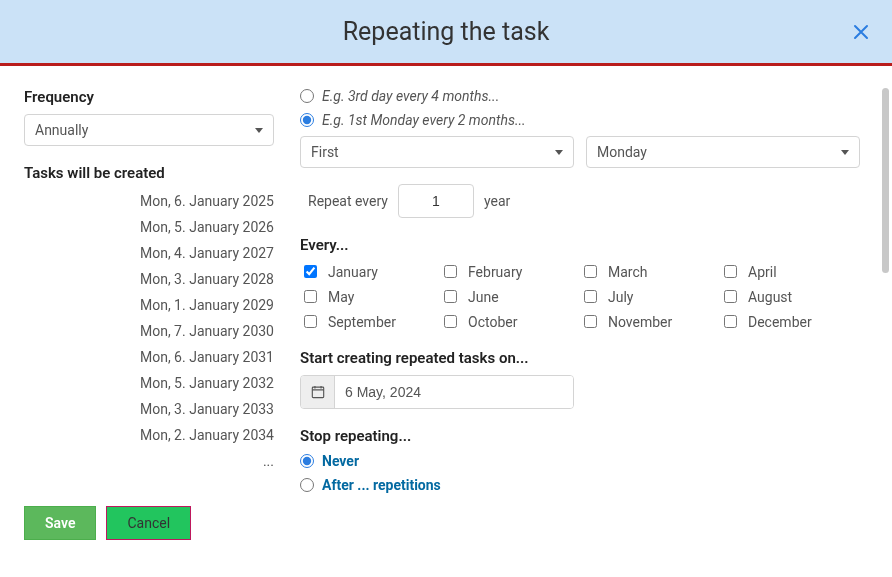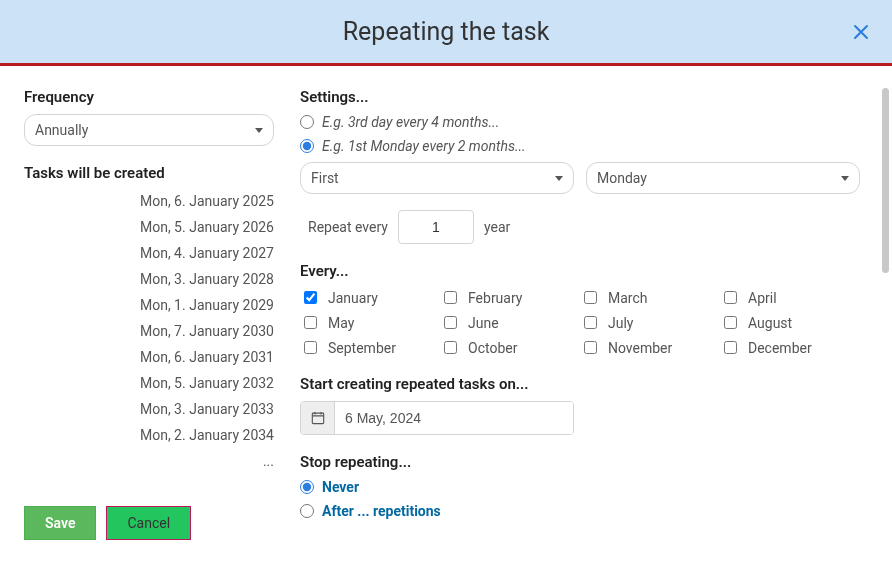--- a/index.html
+++ b/index.html
@@ -66,21 +66,21 @@
     font-weight: 600;
     font-size: 15px;
     margin-bottom: 8px;
     color: #222;
   }
 
   .select {
     width: 100%;
     height: 32px;
     border: 1px solid #d4d4d4;
-    border-radius: 12px;
+    border-radius: 4px;
     padding: 0 10px;
     position: relative;
     display: flex;
     align-items: center;
     justify-content: space-between;
     background: #fff;
     cursor: pointer;
     color: #555;
     font-size: 14px;
   }
@@ -255,21 +255,20 @@
         <div>...</div>
       </div>
 
     <div class="buttons">
       <div class="btn btn-save">Save</div>
       <div class="btn btn-cancel">Cancel</div>
     </div>
   </div>
 
   <div class="right-col">
-    <div class="section-label">Settings...</div>
 
     <div class="radio-row">
       <input type="radio" name="pattern" id="opt-a" style="">
       <label for="opt-a"><em>E.g. 3rd day every 4 months...</em></label>
     </div>
     <div class="radio-row">
       <input type="radio" name="pattern" id="opt-b" checked="" style="">
       <label for="opt-b"><em>E.g. 1st Monday every 2 months...</em></label>
     </div>
 

